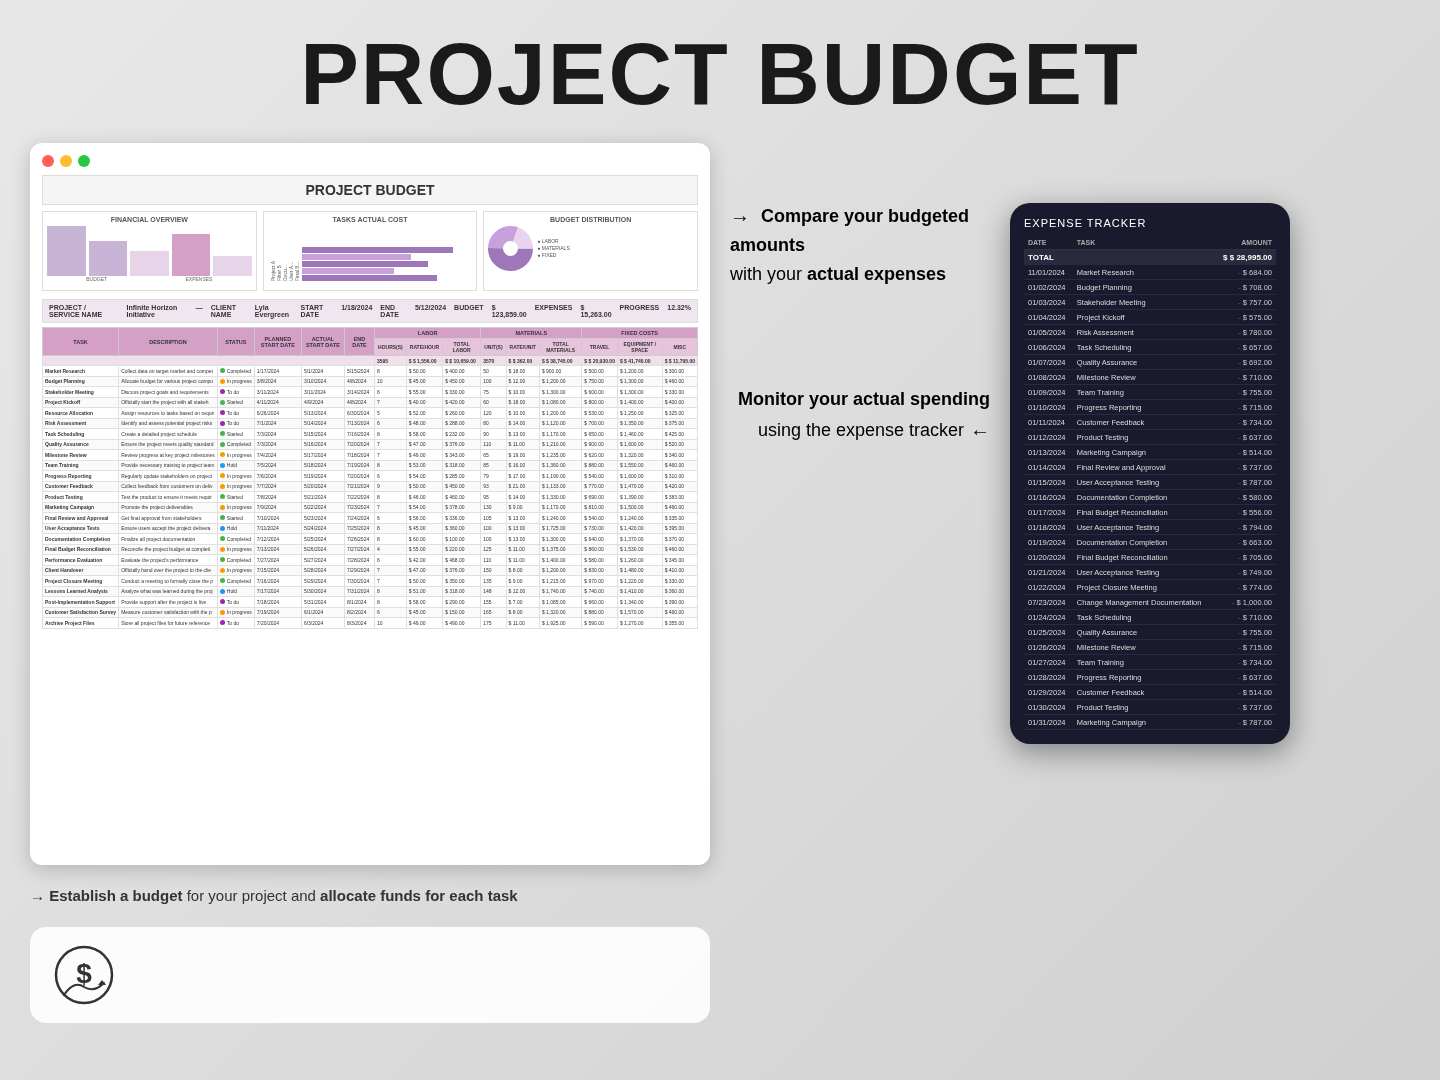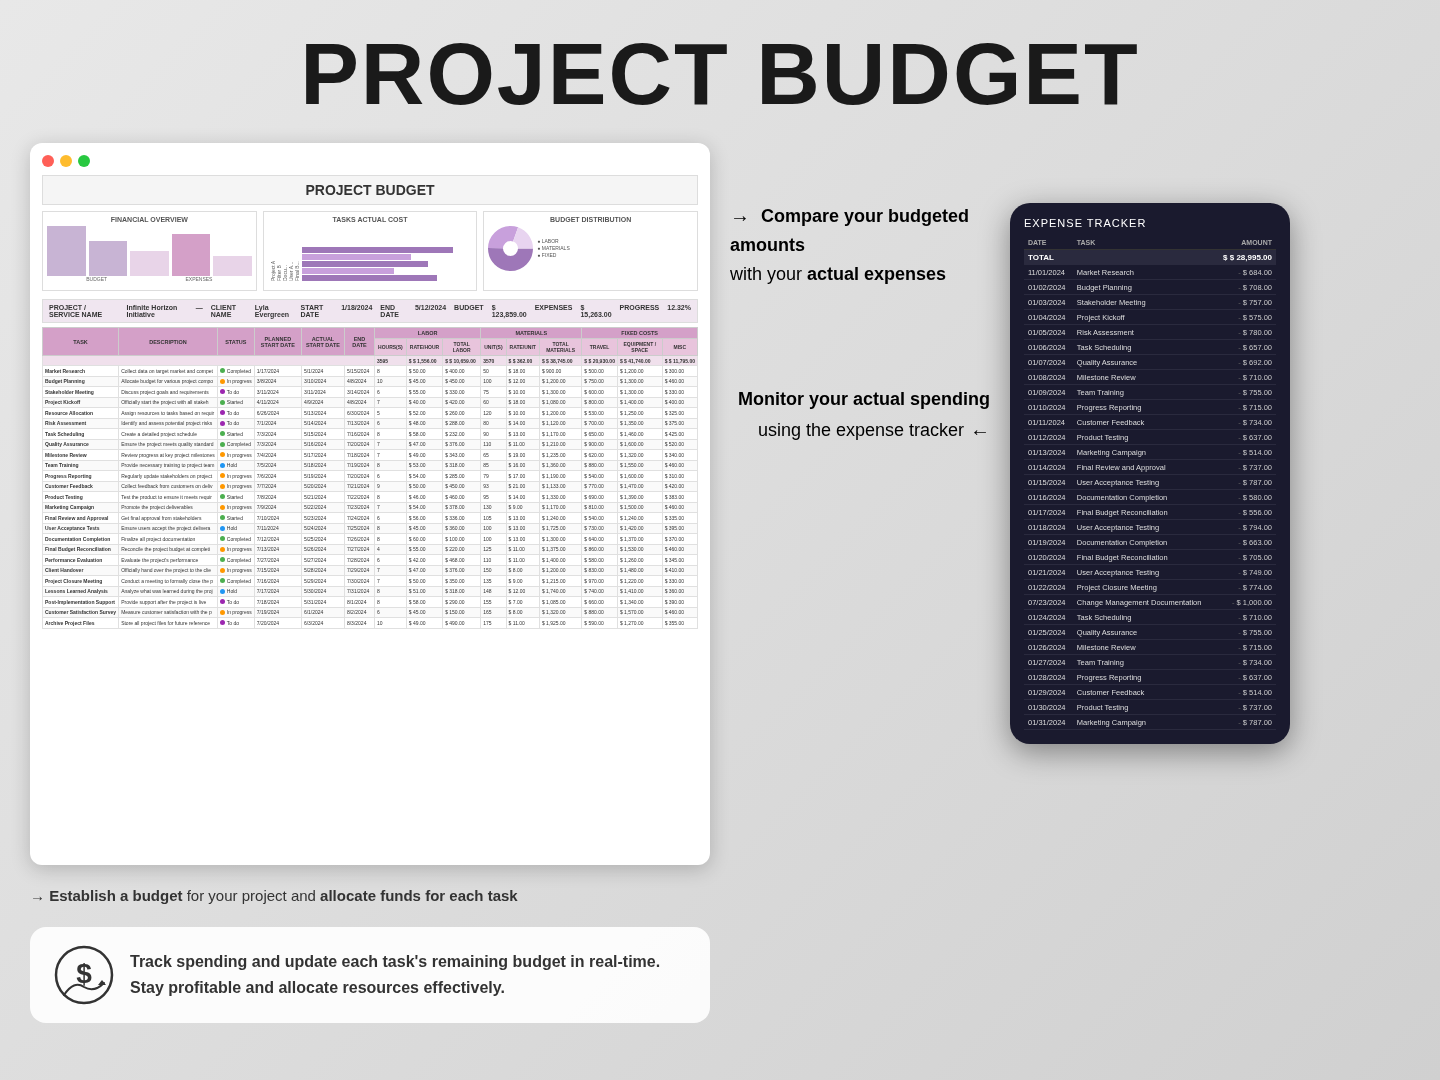--- a/index.html
+++ b/index.html
@@ -997,23 +997,20 @@
       </div>
     </div>
 
     <div class="budget-tracker-box">
       <svg class="dollar-icon" viewBox="0 0 60 60" xmlns="http://www.w3.org/2000/svg">
         <circle cx="30" cy="30" r="28" fill="none" stroke="#333" stroke-width="2.5"></circle>
         <text x="30" y="38" text-anchor="middle" font-size="28" font-weight="900" fill="#333">$</text>
         <path d="M10 50 Q20 35 30 42 Q40 48 50 38" fill="none" stroke="#333" stroke-width="2" stroke-linecap="round"></path>
         <path d="M48 35 L52 40 L44 40 Z" fill="#333"></path>
       </svg>
-      <div>
-        <strong>Track spending and update each task's remaining budget in real-time. Stay profitable and allocate resources effectively.</strong>
-      </div>
     </div>
   </div>
 
   <div class="right-section">
     <div class="right-text-col">
       <div class="right-text-item">
         <span class="arrow-right">→</span>
         <strong>Compare your budgeted amounts</strong><br>with your <strong>actual expenses</strong>
       </div>
       <div class="right-text-item" style="text-align:right;">

